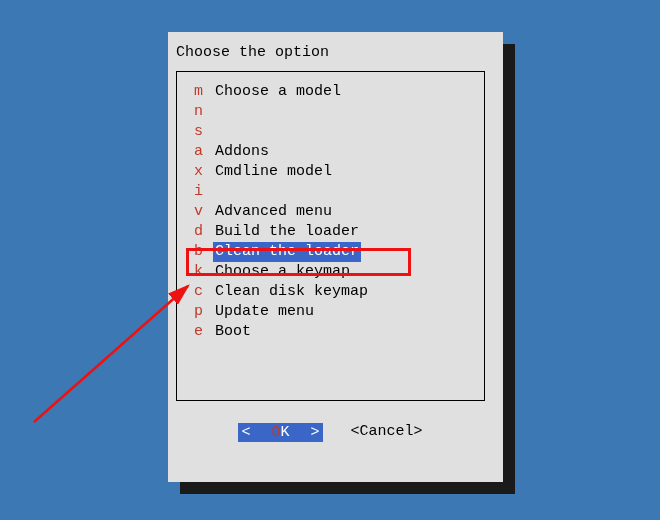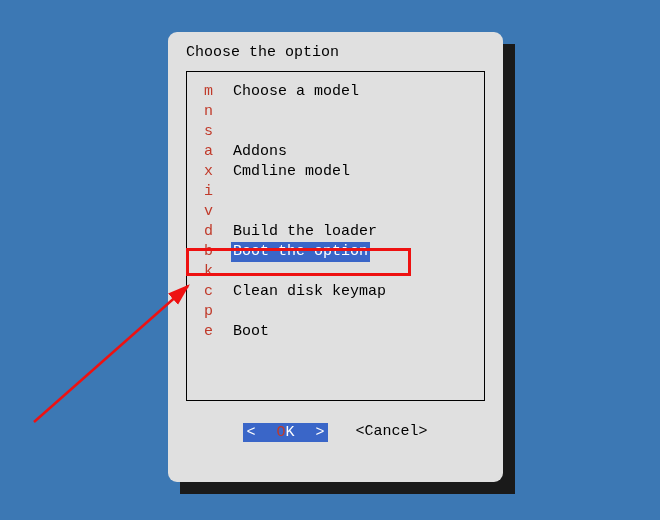--- a/index.html
+++ b/index.html
@@ -15,22 +15,21 @@
       position:absolute;
       left:180px;top:44px;
       width:335px;height:450px;
       background:#1a1a1a;
     }
     .dialog{
       position:absolute;
       left:168px;top:32px;
       width:335px;height:450px;
       background:#e0e0e0;
-      padding:12px 18px 14px 18px;
-      border-radius:9px;
+      padding:12px 18px 14px 8px;
     }
     .title{
       margin-bottom:10px;
       color:#000;
     }
     .listbox{
       border:1px solid #000;
       padding:10px 10px 8px 10px;
       height:330px;
     }
@@ -42,21 +41,20 @@
     }
     .key{
       width:26px;
       text-align:right;
       color:#c03a2a;
       padding-right:10px;
     }
     .label{
       color:#000;
       padding:0 2px;
-      margin-left:8px;
     }
     .selrow .label{
       background:#3a66c8;
       color:#fff;
     }
     .redbox{
       position:absolute;
       left:186px;top:248px;
       width:225px;height:28px;
       border:3px solid #e11;
@@ -121,38 +119,41 @@
     </div>
     <div class="row">
       <span class="key">x</span>
       <span class="label">Cmdline model</span>
     </div>
     <div class="row">
       <span class="key">i</span>
     </div>
     <div class="row">
       <span class="key">v</span>
+      <span class="label">Advanced menu</span>
     </div>
     <div class="row">
       <span class="key">d</span>
       <span class="label">Build the loader</span>
     </div>
     <div class="row selrow">
       <span class="key">b</span>
-      <span class="label">Boot the option</span>
+      <span class="label">Clean the loader</span>
     </div>
     <div class="row">
       <span class="key">k</span>
+      <span class="label">Choose a keymap</span>
     </div>
     <div class="row">
       <span class="key">c</span>
       <span class="label">Clean disk keymap</span>
     </div>
     <div class="row">
       <span class="key">p</span>
+      <span class="label">Update menu</span>
     </div>
     <div class="row">
       <span class="key">e</span>
       <span class="label">Boot</span>
     </div>
   </div>
 
   <div class="buttonbar">
     <span class="okbtn">
       <span class="okpad">&lt;</span>

